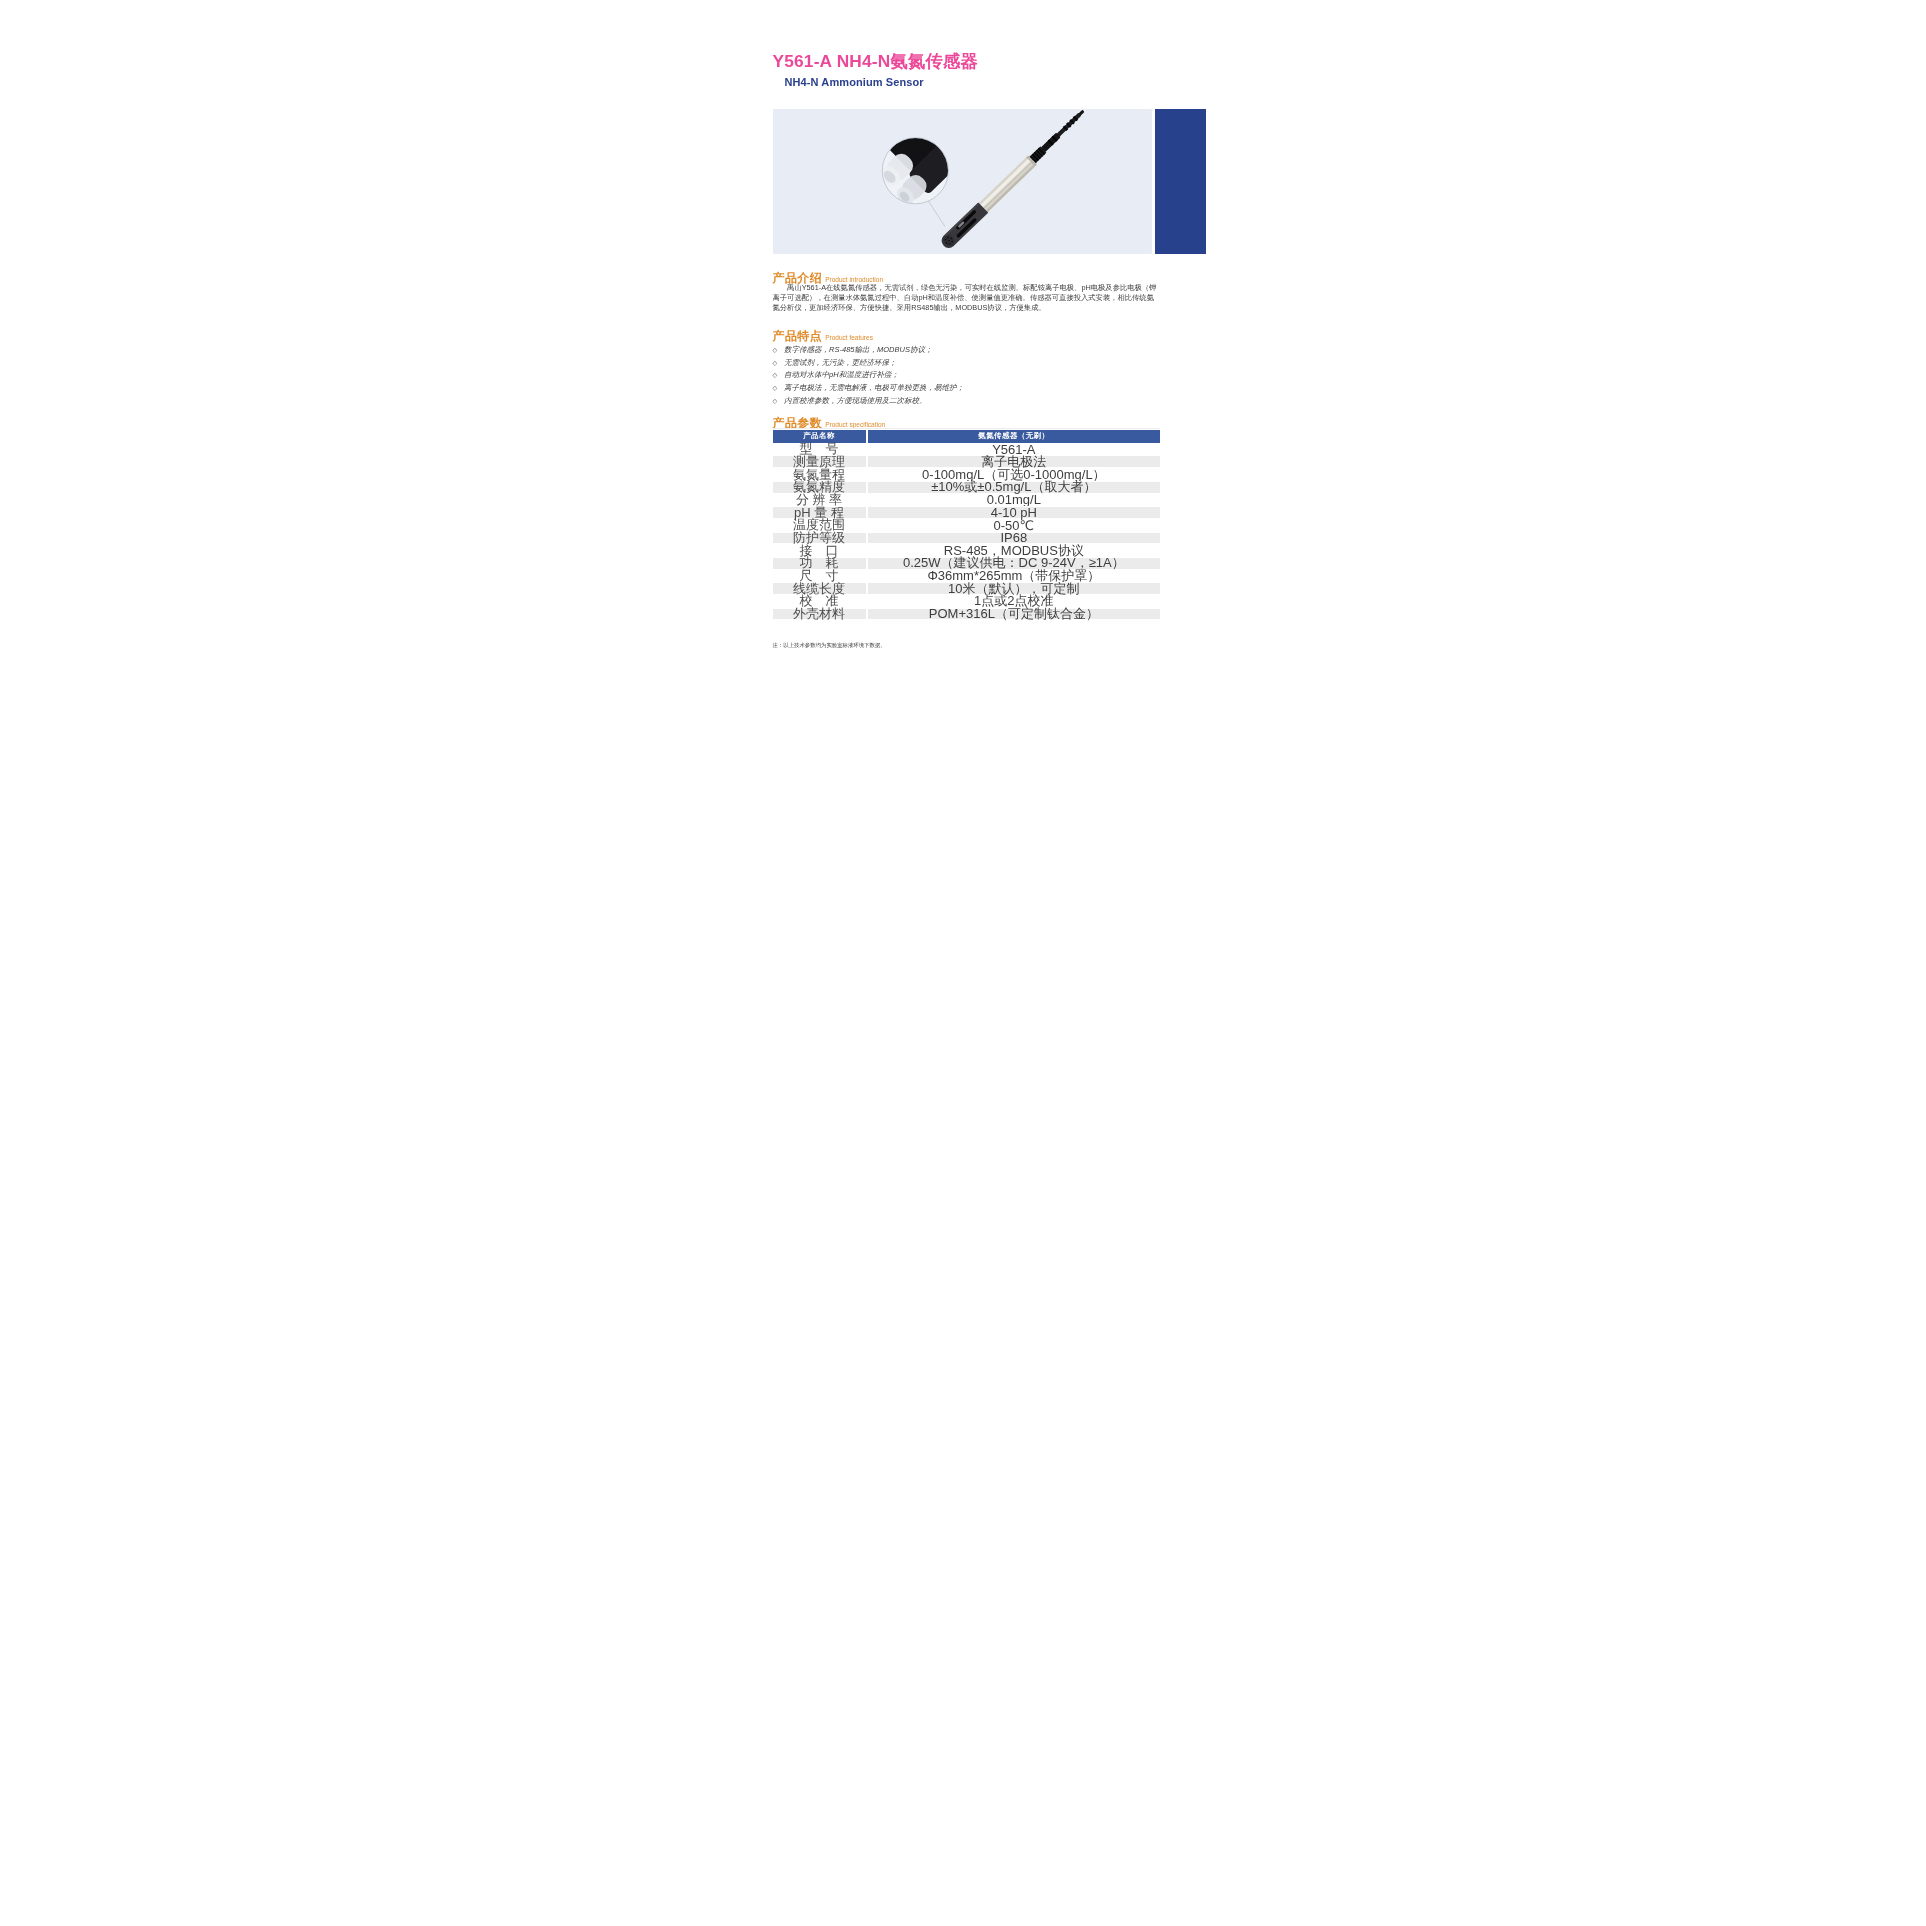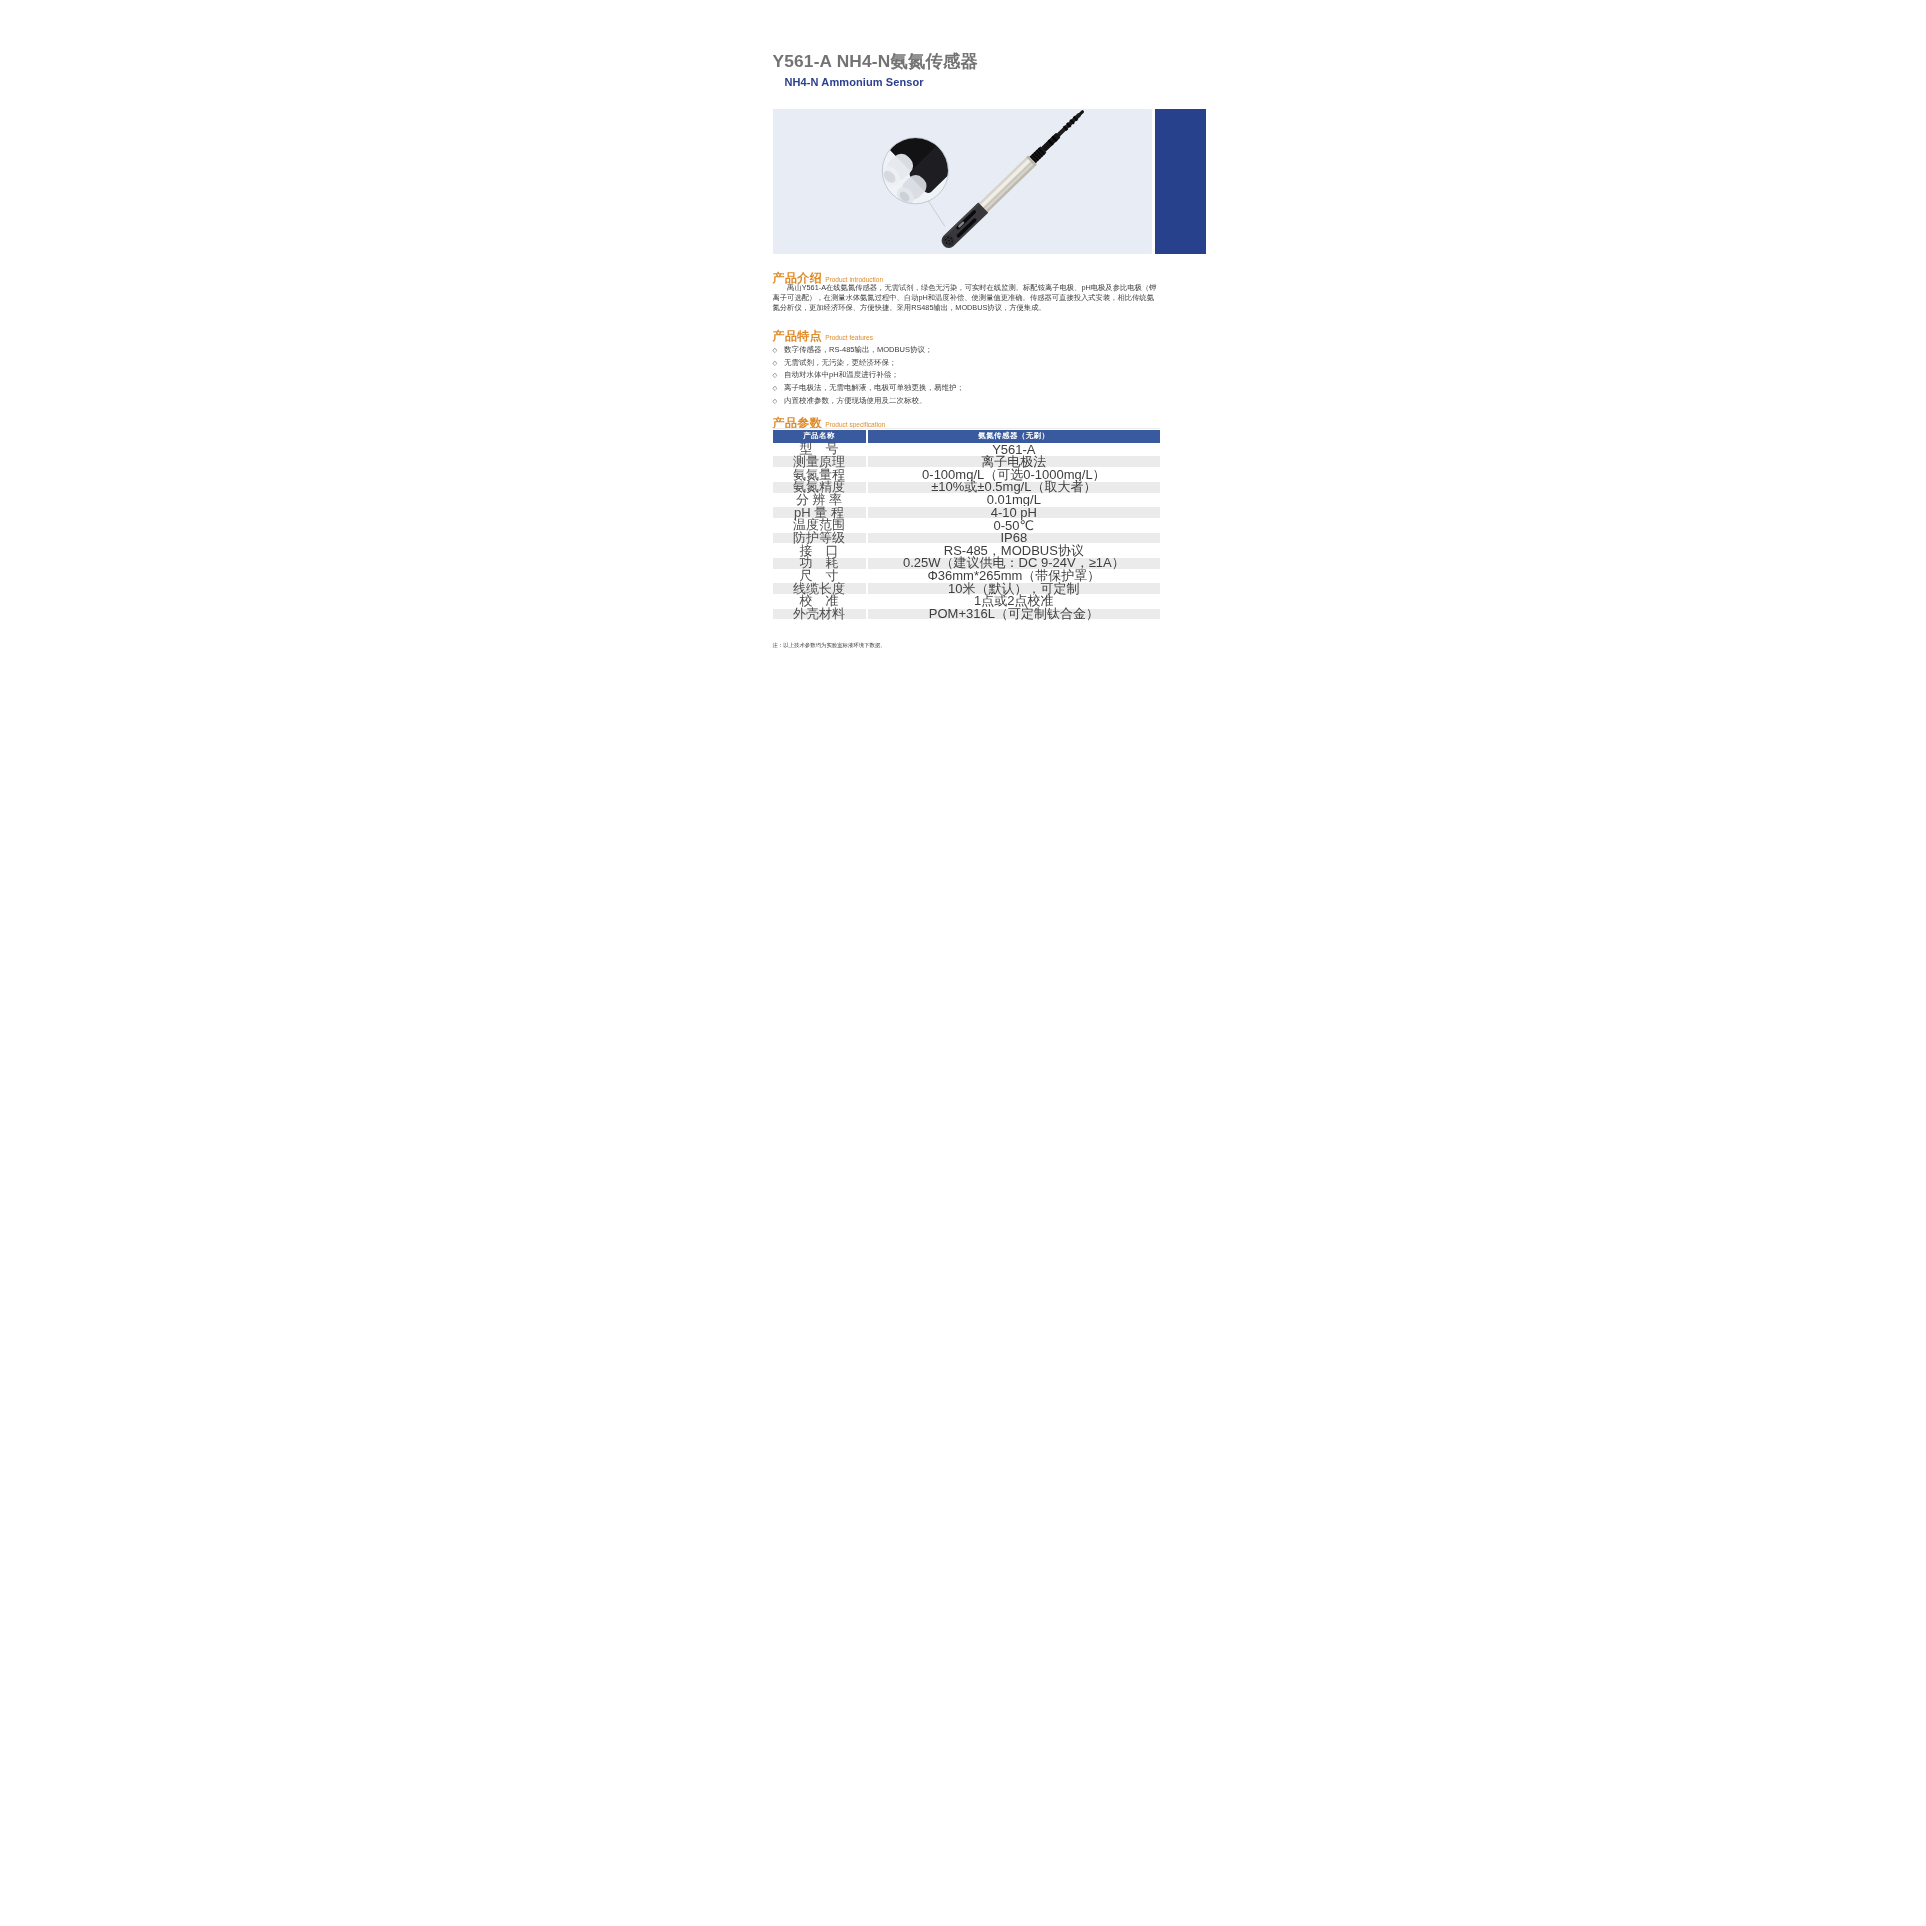--- a/index.html
+++ b/index.html
@@ -1,37 +1,37 @@
 <!DOCTYPE html>
 <html style="font-size:6.2px"><head>
 <meta charset="utf-8">
 <style>
   html,body{margin:0;padding:0;background:#ffffff;}
   body{font-family:"Liberation Sans","DejaVu Sans",sans-serif;}
   .page{position:relative;width:485px;height:661px;background:#fff;margin:0 auto;overflow:hidden;}
 
   .page-title{position:absolute;left:52px;top:52px;font-size:17.3px;font-weight:700;
-    color:#737373;letter-spacing:0.2px;line-height:1.15;white-space:nowrap;}
+    color:#ec4899;letter-spacing:0.2px;line-height:1.15;white-space:nowrap;}
   .page-subtitle{position:absolute;left:64px;top:76px;font-size:11px;font-weight:700;
     color:#2A3F8E;letter-spacing:0.1px;white-space:nowrap;}
 
   .hero{position:absolute;left:52px;right:0;top:109px;height:145px;display:flex;}
   .hero-img{width:379px;height:145px;background:#E8EDF5;border-radius:1.2px;overflow:hidden;flex:0 0 auto;}
   .hero-bar{flex:1;margin-left:3.1px;background:#27418C;}
 
   .sec-h{position:absolute;left:52px;white-space:nowrap;color:#DF8A27;}
   .sec-h-zh{font-size:12px;font-weight:700;letter-spacing:0.4px;}
   .sec-h-en{font-size:6.5px;font-weight:400;margin-left:3.1px;}
 
   .intro-par{position:absolute;left:52px;top:283px;width:389px;color:#3D3D3D;}
   .para-line{font-size:7.3px;line-height:10.2px;white-space:nowrap;}
   .para-line.first{text-indent:14.6px;}
 
   .features-list{position:absolute;left:52px;top:344px;margin:0;padding:0;list-style:none;}
-  .features-list li{display:flex;align-items:flex-end;line-height:12.7px;white-space:nowrap;}
+  .features-list li{display:flex;align-items:flex-end;line-height:12.7px;white-space:nowrap;font-style:italic;}
   .dia{font-size:6.2px;color:#4A4A4A;width:11.6px;flex:0 0 auto;}
   .li-text{font-size:7.5px;color:#3D3D3D;}
 
   .spec-table{position:absolute;left:52px;top:428px;width:387px;border-top:1.5px solid #EDEDED;padding-top:0.8px;}
   .tr{display:flex;gap:2.7px;height:12.7px;margin-bottom:0;}
   .tr .td{flex:1;display:flex;align-items:center;justify-content:center;
     font-size:13px;color:#3E3E3E;white-space:nowrap;}
   .tr .lab{flex:0 0 93px;color:#4C4C4C;}
   .tr.thead{height:13px;}
   .tr.thead .td{background:#3A5A9F;color:#FFFFFF;font-weight:700;font-size:7.5px;letter-spacing:0.4px;}

